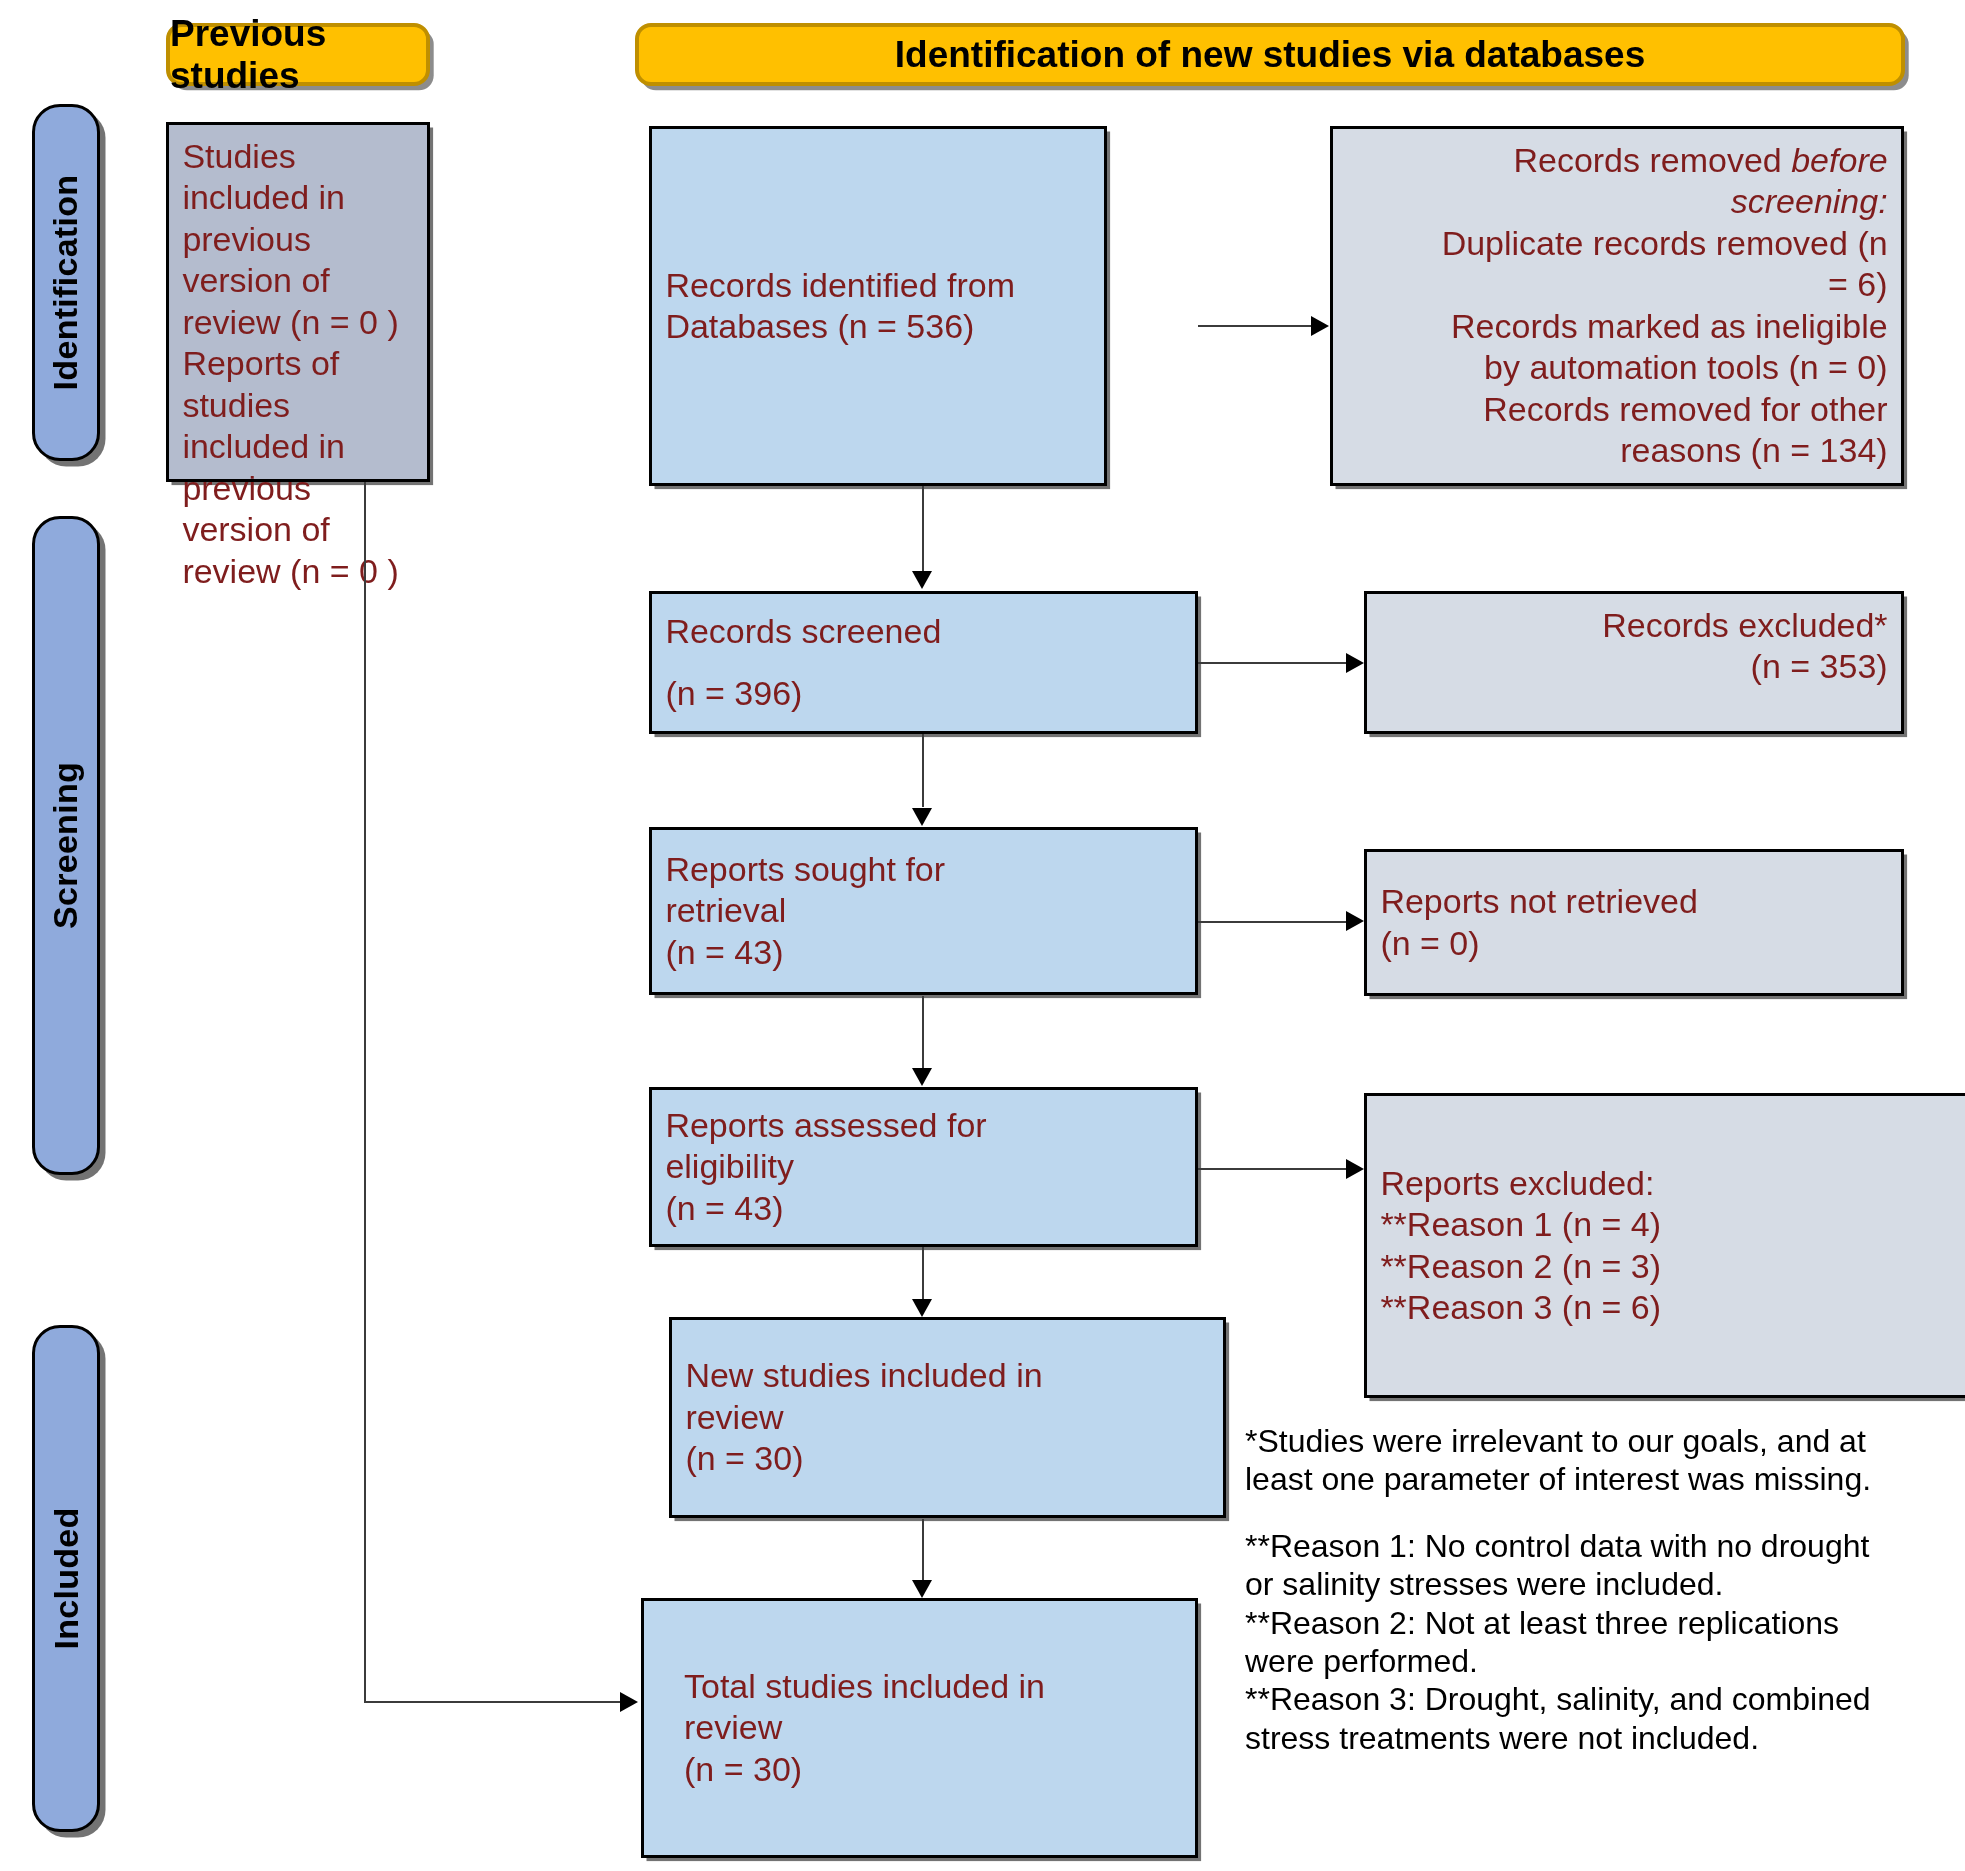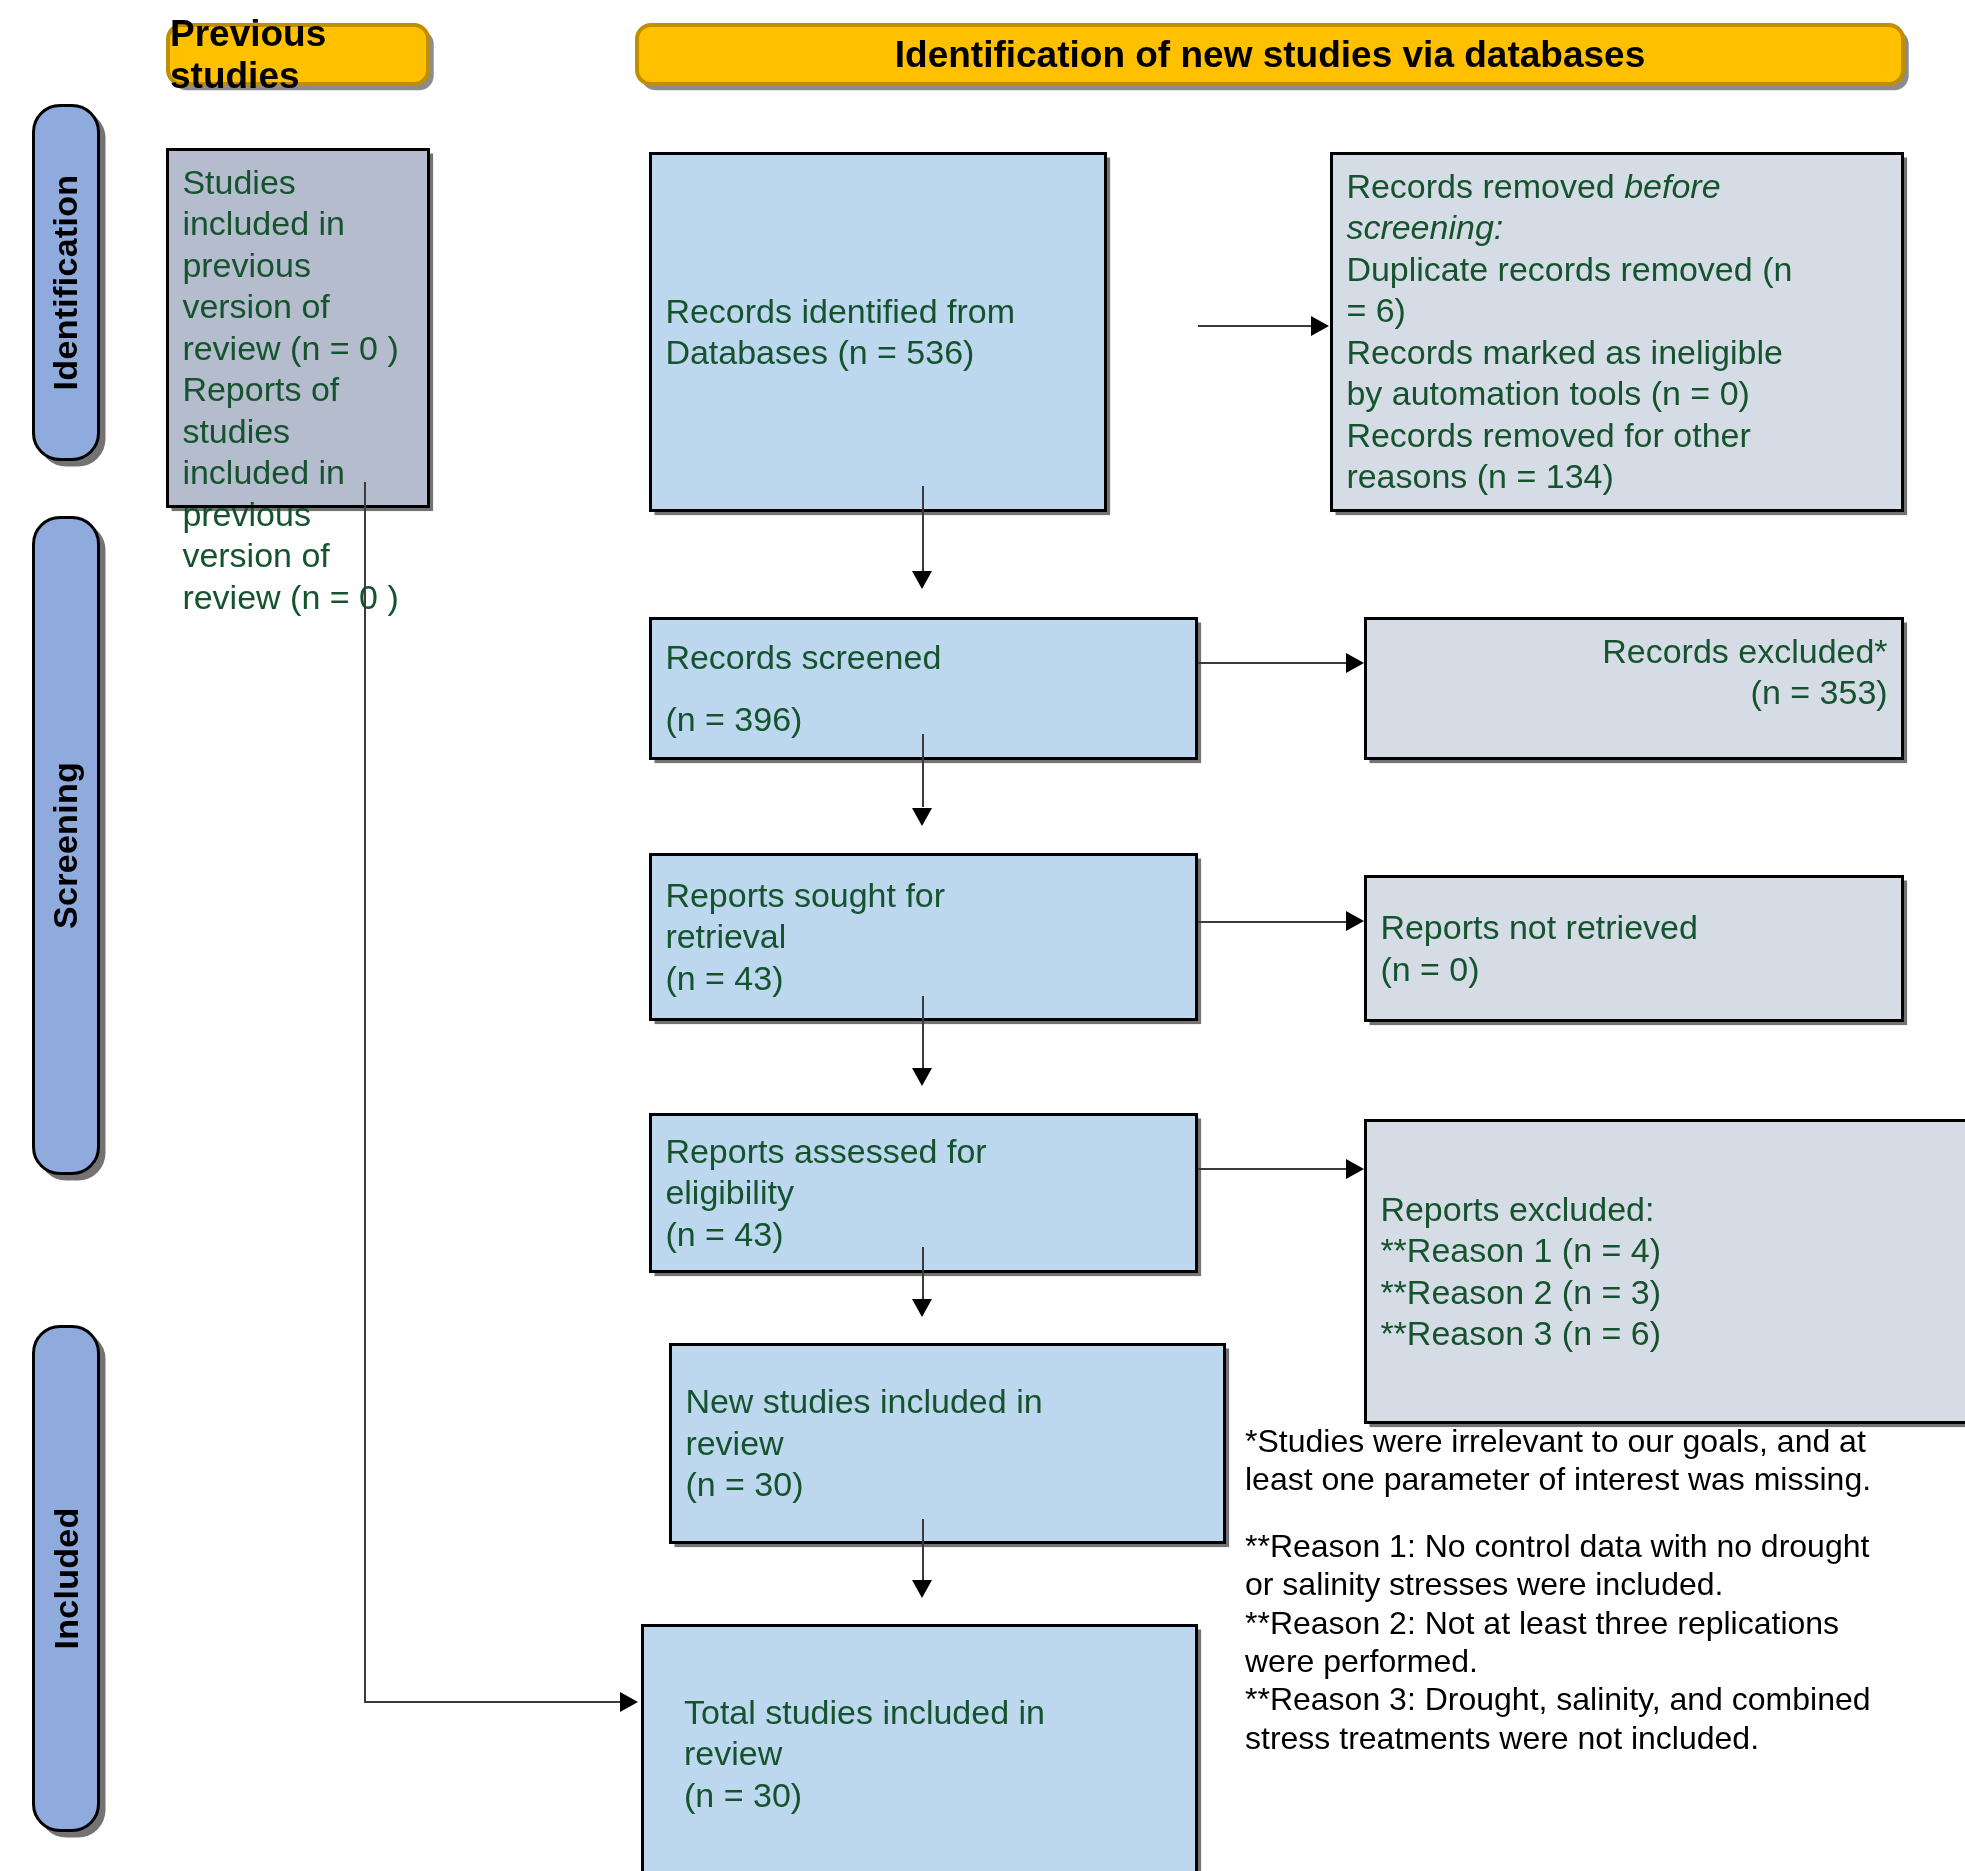--- a/index.html
+++ b/index.html
@@ -58,23 +58,22 @@
   .box {
     position: absolute;
     box-sizing: border-box;
     border: 3.1px solid #000000;
     display: flex;
     flex-direction: column;
     justify-content: center;
     padding: 8.5px 13.4px;
     font-size: 34px;
     line-height: 1.22;
-    color: #14532d;
+    color: #7f1d1d;
     box-shadow: 4.3px 4.3px 0 -1.2px rgba(0,0,0,0.55);
-    margin-top: 26px;
   }
   .box.blue   { background: #bdd7ee; }
   .box.grey   { background: #d6dce5; }
   .box.slate  { background: #b4bcce; }
   .box .ln { display: block; }
   .box .ital { font-style: italic; }
   .box.top-align { justify-content: flex-start; padding-top: 11px; }
 
   
   .footnotes {
@@ -174,21 +173,21 @@
     <span class="ln">review</span>
     <span class="ln">(n = 30)</span>
   </div>
 
   <div class="box blue" style="left:641px; top:1598px; width:557px; height:260px;padding-left:40px;">
     <span class="ln">Total studies included in</span>
     <span class="ln">review</span>
     <span class="ln">(n = 30)</span>
   </div>
 
-  <div class="box grey top-align" style="left:1330px; top:126px; width:574px; height:360px;">
+  <div class="box grey top-align" style="left:1330px; top:126px; width:574px; height:360px;align-items:flex-end;">
     <span class="ln">
       <span>Records removed </span><span class="ital">before</span>
     </span>
     <span class="ln ital">screening:</span>
     <span class="ln">Duplicate records removed (n</span>
     <span class="ln">= 6)</span>
     <span class="ln">Records marked as ineligible</span>
     <span class="ln">by automation tools (n = 0)</span>
     <span class="ln">Records removed for other</span>
     <span class="ln">reasons (n = 134)</span>

